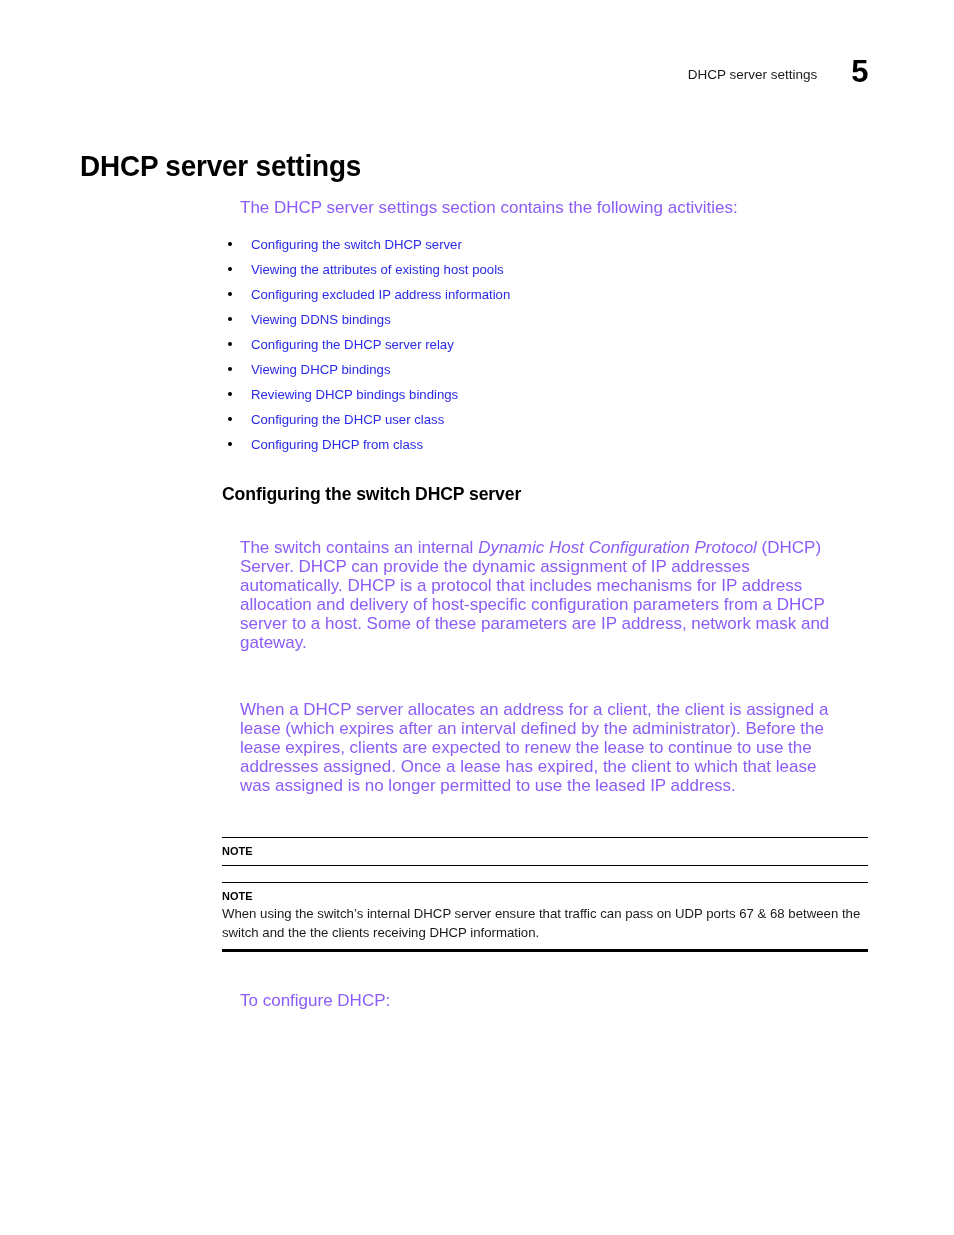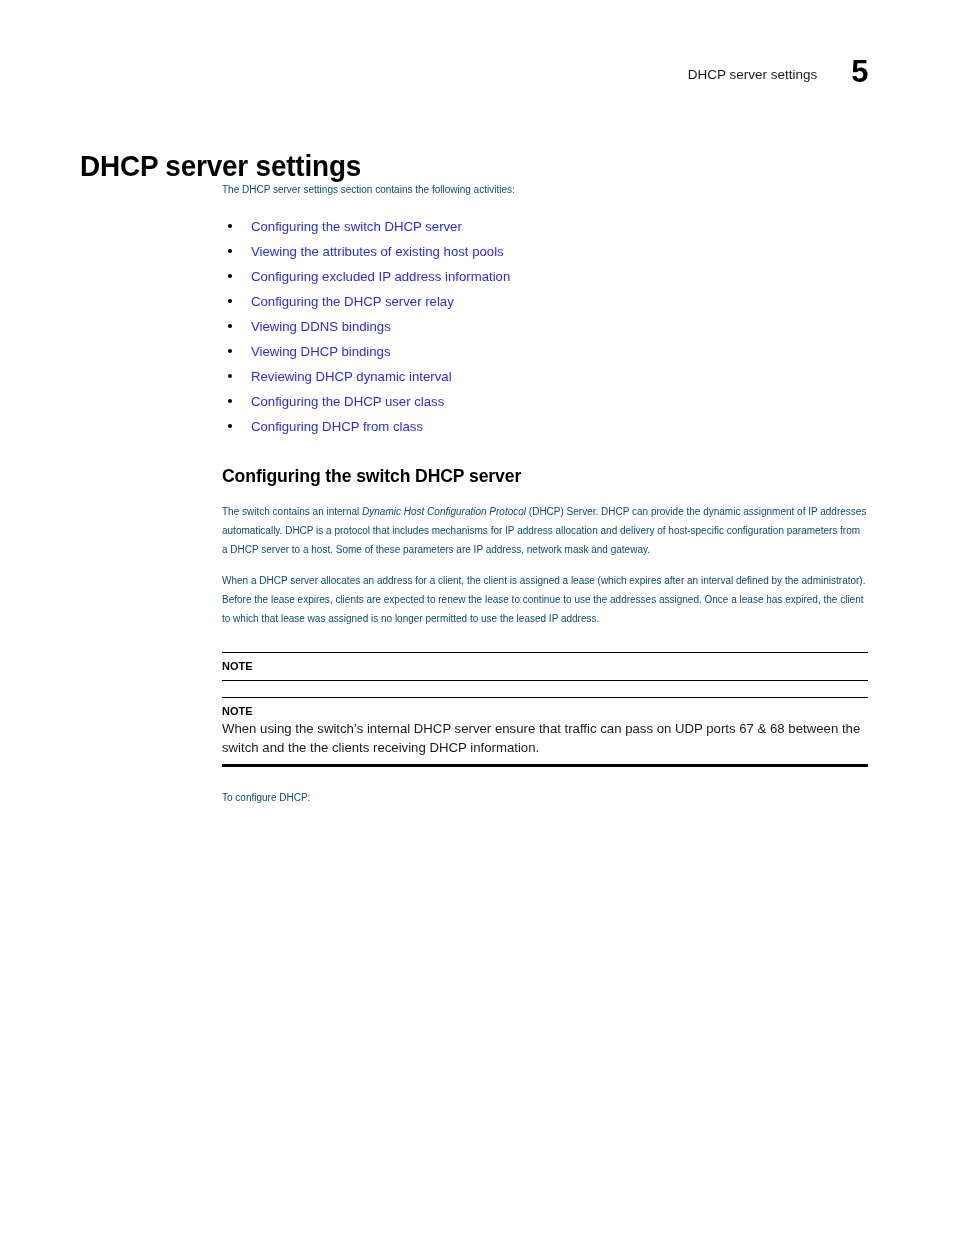--- a/index.html
+++ b/index.html
@@ -59,24 +59,24 @@
   .body-col {
     position: absolute;
     top: 180px;
     left: 222px;
     width: 646px;
   }
 
   p.intro,
   p.body-para,
   p.closing {
-    margin: 0;
-    font-size: 10px;
+    margin: 18px;
+    font-size: 17px;
     line-height: 19px;
-    color: #0c4a6e;
+    color: #8b5cf6;
     text-align: left;
   }
 
   p.intro { margin-bottom: 14px; }
 
   
   ul.link-list {
     list-style: none;
     margin: 0;
     padding: 0;
@@ -183,33 +183,33 @@
     <li>
       <span class="bullet"></span>
       <span class="link">Viewing the attributes of existing host pools</span>
     </li>
     <li>
       <span class="bullet"></span>
       <span class="link">Configuring excluded IP address information</span>
     </li>
     <li>
       <span class="bullet"></span>
+      <span class="link">Viewing DDNS bindings</span>
+    </li>
+    <li>
+      <span class="bullet"></span>
       <span class="link">Configuring the DHCP server relay</span>
     </li>
     <li>
       <span class="bullet"></span>
-      <span class="link">Viewing DDNS bindings</span>
-    </li>
-    <li>
-      <span class="bullet"></span>
       <span class="link">Viewing DHCP bindings</span>
     </li>
     <li>
       <span class="bullet"></span>
-      <span class="link">Reviewing DHCP dynamic interval</span>
+      <span class="link">Reviewing DHCP bindings bindings</span>
     </li>
     <li>
       <span class="bullet"></span>
       <span class="link">Configuring the DHCP user class</span>
     </li>
     <li>
       <span class="bullet"></span>
       <span class="link">Configuring DHCP from class</span>
     </li>
   </ul>

